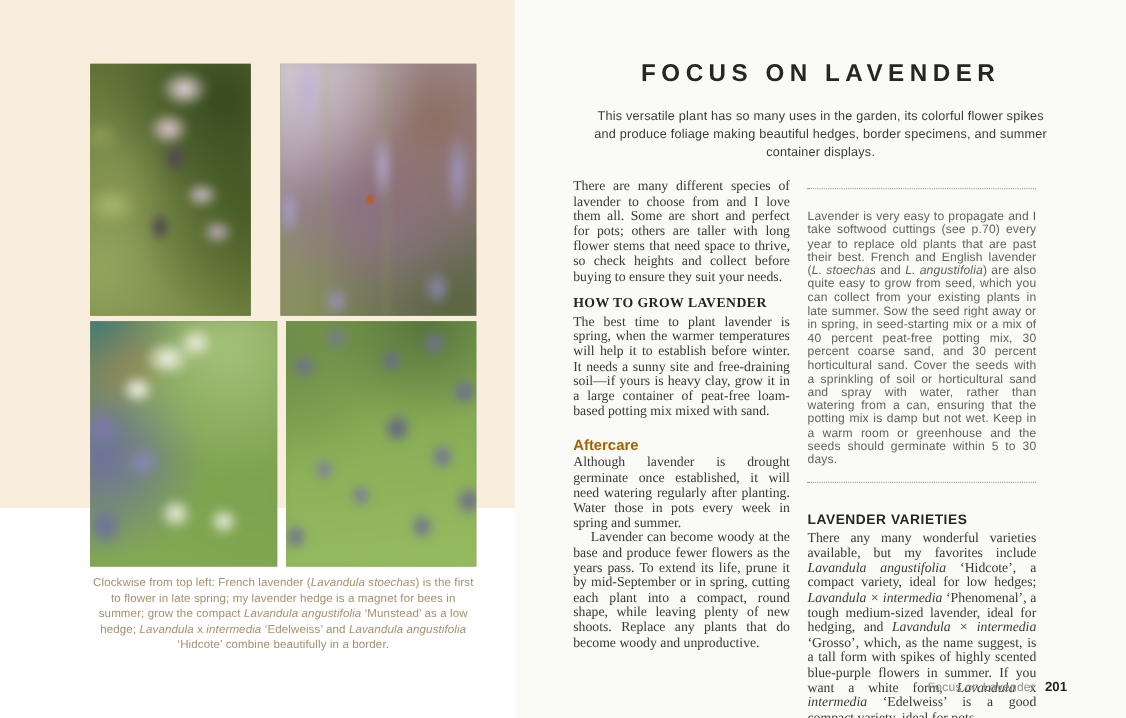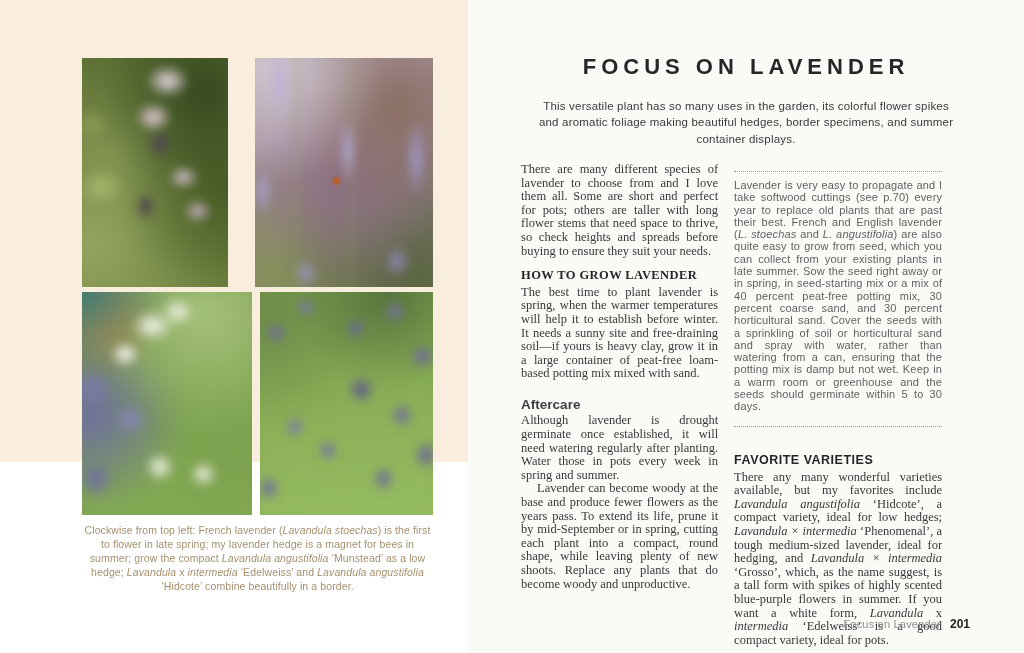--- a/index.html
+++ b/index.html
@@ -122,31 +122,31 @@
   }
   .serif-body p.indent { text-indent: 16px; }
 
   .h-caps {
     font-family: Liberation Serif, serif;
     font-size: 12.5px; font-weight: bold; letter-spacing: 0.4px;
     color: #262626; margin: 11px 0 3px;
   }
   .h-plain {
     font-family: "Liberation Sans", sans-serif;
-    font-size: 13.5px; font-weight: bold; color: #404040; margin: 17px 0 3px;
+    font-size: 13.5px; font-weight: bold; color: #a16207; margin: 17px 0 3px;
   }
 
   .box {
     border-top: 1px dotted #9b9b9b; border-bottom: 1px dotted #9b9b9b;
     margin-top: 8px; padding: 7px 0 13px;
   }
   .box-heading { font-size: 14px; font-weight: bold; color: #2e2e2e; margin-bottom: 5px; }
   .box-body {
     font-size: 11px; line-height: 12.3px; letter-spacing: 0.15px;
-    color: #616161; text-align: justify;
+    color: #616161; text-align: justify; margin-top: 12px;
   }
   .fav-heading {
     font-size: 12.5px; font-weight: bold; letter-spacing: 0.5px;
     color: #262626; margin: 26px 0 4px;
   }
 
   .footer {
     position: absolute; right: 54px; bottom: 22px;
     display: flex; align-items: baseline;
   }
@@ -181,41 +181,41 @@
       <div class="accents"></div>
     </div>
 
     <div class="caption">Clockwise from top left: French lavender (<i>Lavandula stoechas</i>) is the first to flower in late spring; my lavender hedge is a magnet for bees in summer; grow the compact <i>Lavandula angustifolia</i> ‘Munstead’ as a low hedge; <i>Lavandula</i> x <i>intermedia</i> ‘Edelweiss’ and <i>Lavandula angustifolia</i> ‘Hidcote’ combine beautifully in a border.</div>
   </div>
 
   <div class="page-right">
 
     <h1 class="title">FOCUS ON LAVENDER</h1>
 
-    <p class="standfirst">This versatile plant has so many uses in the garden, its colorful flower spikes and aromatic foliage making beautiful hedges, border specimens, and summer container displays.</p>
+    <p class="standfirst">This versatile plant has so many uses in the garden, its colorful flower spikes and produce foliage making beautiful hedges, border specimens, and summer container displays.</p>
 
     <div class="columns">
 
       <div class="col serif-body">
-        <p>There are many different species of lavender to choose from and I love them all. Some are short and perfect for pots; others are taller with long flower stems that need space to thrive, so check heights and spreads before buying to ensure they suit your needs.</p>
+        <p>There are many different species of lavender to choose from and I love them all. Some are short and perfect for pots; others are taller with long flower stems that need space to thrive, so check heights and collect before buying to ensure they suit your needs.</p>
 
         <h2 class="h-caps">HOW TO GROW LAVENDER</h2>
         <p>The best time to plant lavender is spring, when the warmer temperatures will help it to establish before winter. It needs a sunny site and free-draining soil—if yours is heavy clay, grow it in a large container of peat-free loam-based potting mix mixed with sand.</p>
 
         <h2 class="h-plain">Aftercare</h2>
         <p>Although lavender is drought germinate once established, it will need watering regularly after planting. Water those in pots every week in spring and summer.</p>
         <p class="indent">Lavender can become woody at the base and produce fewer flowers as the years pass. To extend its life, prune it by mid-September or in spring, cutting each plant into a compact, round shape, while leaving plenty of new shoots. Replace any plants that do become woody and unproductive.</p>
       </div>
 
       <div class="col">
         <div class="box">
           <p class="box-body">Lavender is very easy to propagate and I take softwood cuttings (see p.70) every year to replace old plants that are past their best. French and English lavender (<i>L. stoechas</i> and <i>L. angustifolia</i>) are also quite easy to grow from seed, which you can collect from your existing plants in late summer. Sow the seed right away or in spring, in seed-starting mix or a mix of 40 percent peat-free potting mix, 30 percent coarse sand, and 30 percent horticultural sand. Cover the seeds with a sprinkling of soil or horticultural sand and spray with water, rather than watering from a can, ensuring that the potting mix is damp but not wet. Keep in a warm room or greenhouse and the seeds should germinate within 5 to 30 days.</p>
         </div>
 
-        <h2 class="fav-heading">FAVORITE VARIETIES</h2>
+        <h2 class="fav-heading">LAVENDER VARIETIES</h2>
         <p class="serif-body">There any many wonderful varieties available, but my favorites include <i>Lavandula angustifolia</i> ‘Hidcote’, a compact variety, ideal for low hedges; <i>Lavandula × intermedia</i> ‘Phenomenal’, a tough medium-sized lavender, ideal for hedging, and <i>Lavandula × intermedia</i> ‘Grosso’, which, as the name suggest, is a tall form with spikes of highly scented blue-purple flowers in summer. If you want a white form, <i>Lavandula</i> x <i>intermedia</i> ‘Edelweiss’ is a good compact variety, ideal for pots.</p>
       </div>
     </div>
 
     <div class="footer">
       <span class="running-head">Focus on Lavender</span>
       <span class="page-number">201</span>
     </div>
   </div>
 </div>

